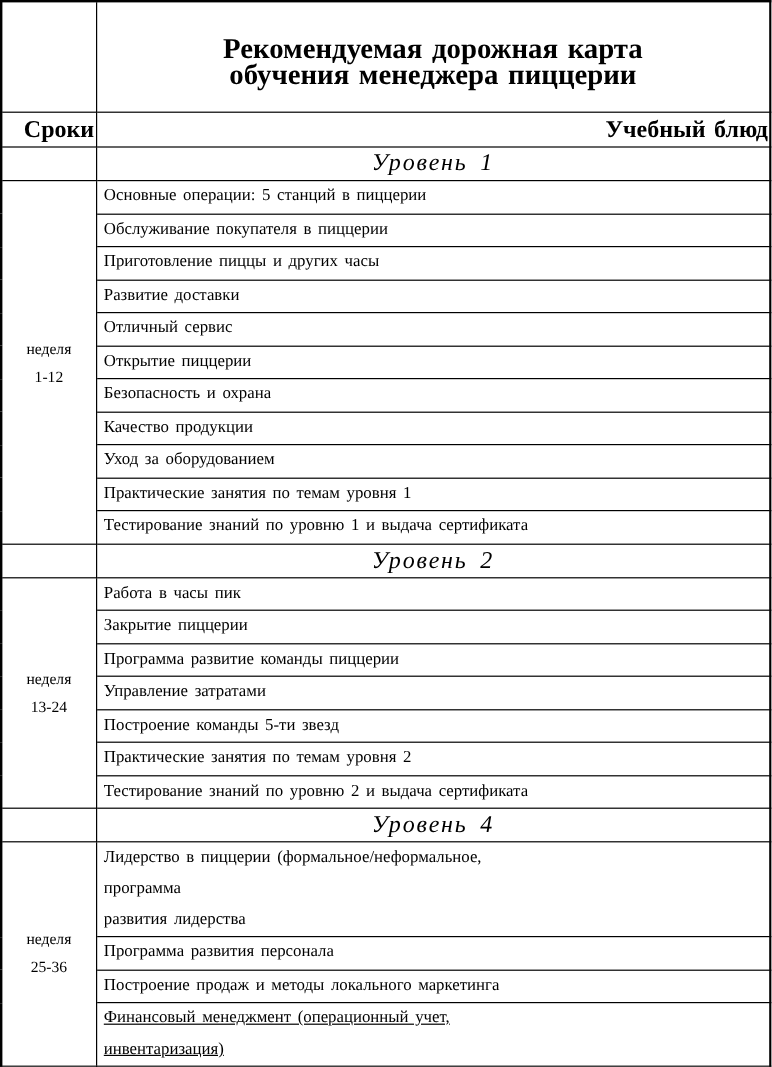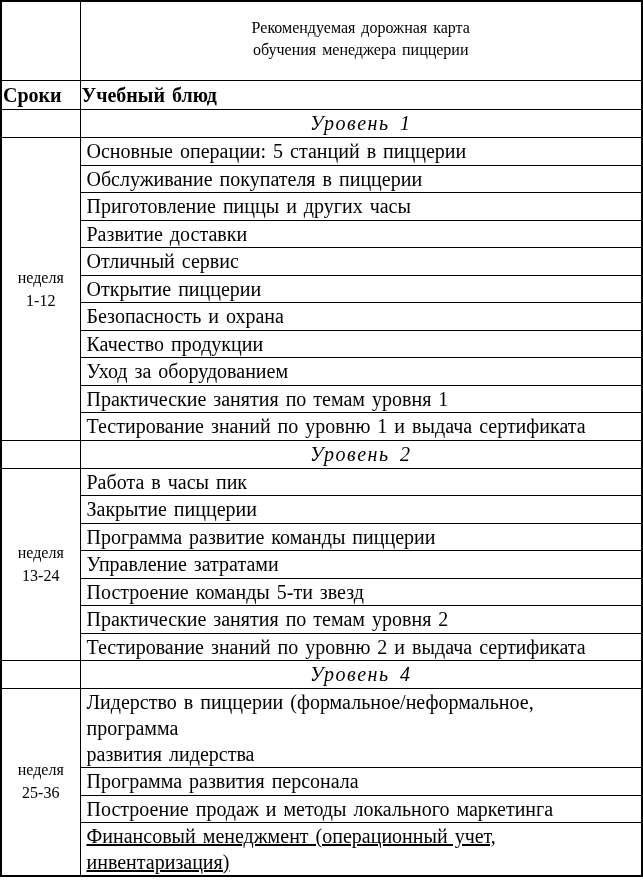--- a/index.html
+++ b/index.html
@@ -29,52 +29,52 @@
   
   tr.r-title  td { height: 70px; }
   tr.r-head   td { height: 26px; }
   tr.r-level  td { height: 25px; }
   tr.r-std    td { height: 26.5px; }
   tr.r-tall3  td { height: 75px; }
   tr.r-tall2  td { height: 52px; text-decoration: underline; }
 
   
   td.title {
-    font-size: 16px;
-    font-weight: normal;
+    font-size: 24px;
+    font-weight: bold;
     text-align: center;
     vertical-align: bottom;
-    padding: 2px 4px 6px 4px;
+    padding: 15px 4px 6px 4px;
     line-height: 22px;
     white-space: pre-line;
     word-spacing: 2px;
   }
   td.colhead {
     font-size: 20px;
     font-weight: bold;
-    text-align: left;
+    text-align: right;
     word-spacing: 2px;
   }
   td.level {
     font-size: 20px;
     font-style: italic;
     text-align: center;
     letter-spacing: 1.5px;
     word-spacing: 4px;
   }
   td.course {
-    font-size: 20px;
+    font-size: 14px;
     text-align: left;
     padding: 0 16px 0 6px;
     line-height: 26px;
     word-spacing: 2px;
     white-space: pre-line;
   }
   td.term {
-    font-size: 16px;
+    font-size: 13px;
     text-align: center;
     line-height: 23px;
     white-space: pre-line;
   }
   td.term-bottom {
     vertical-align: bottom;
     padding-bottom: 3px;
   }
 </style>
 </head>

